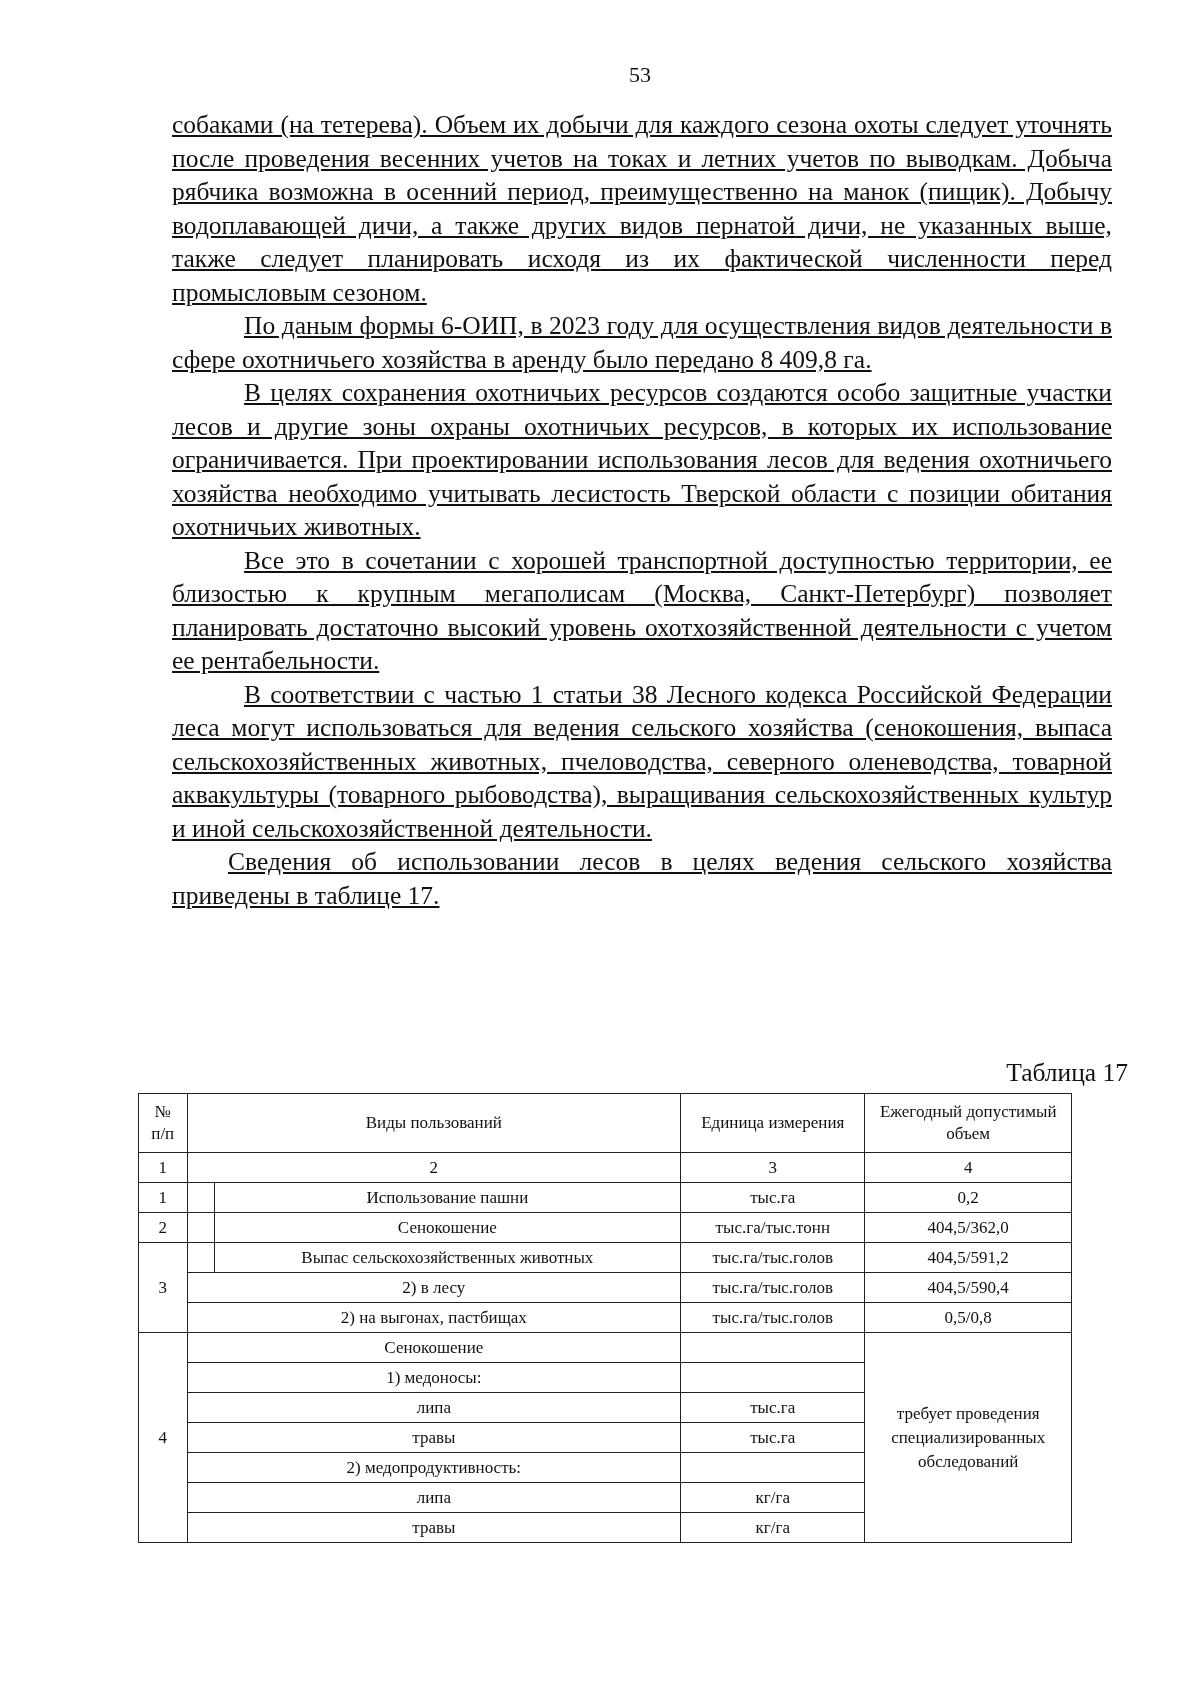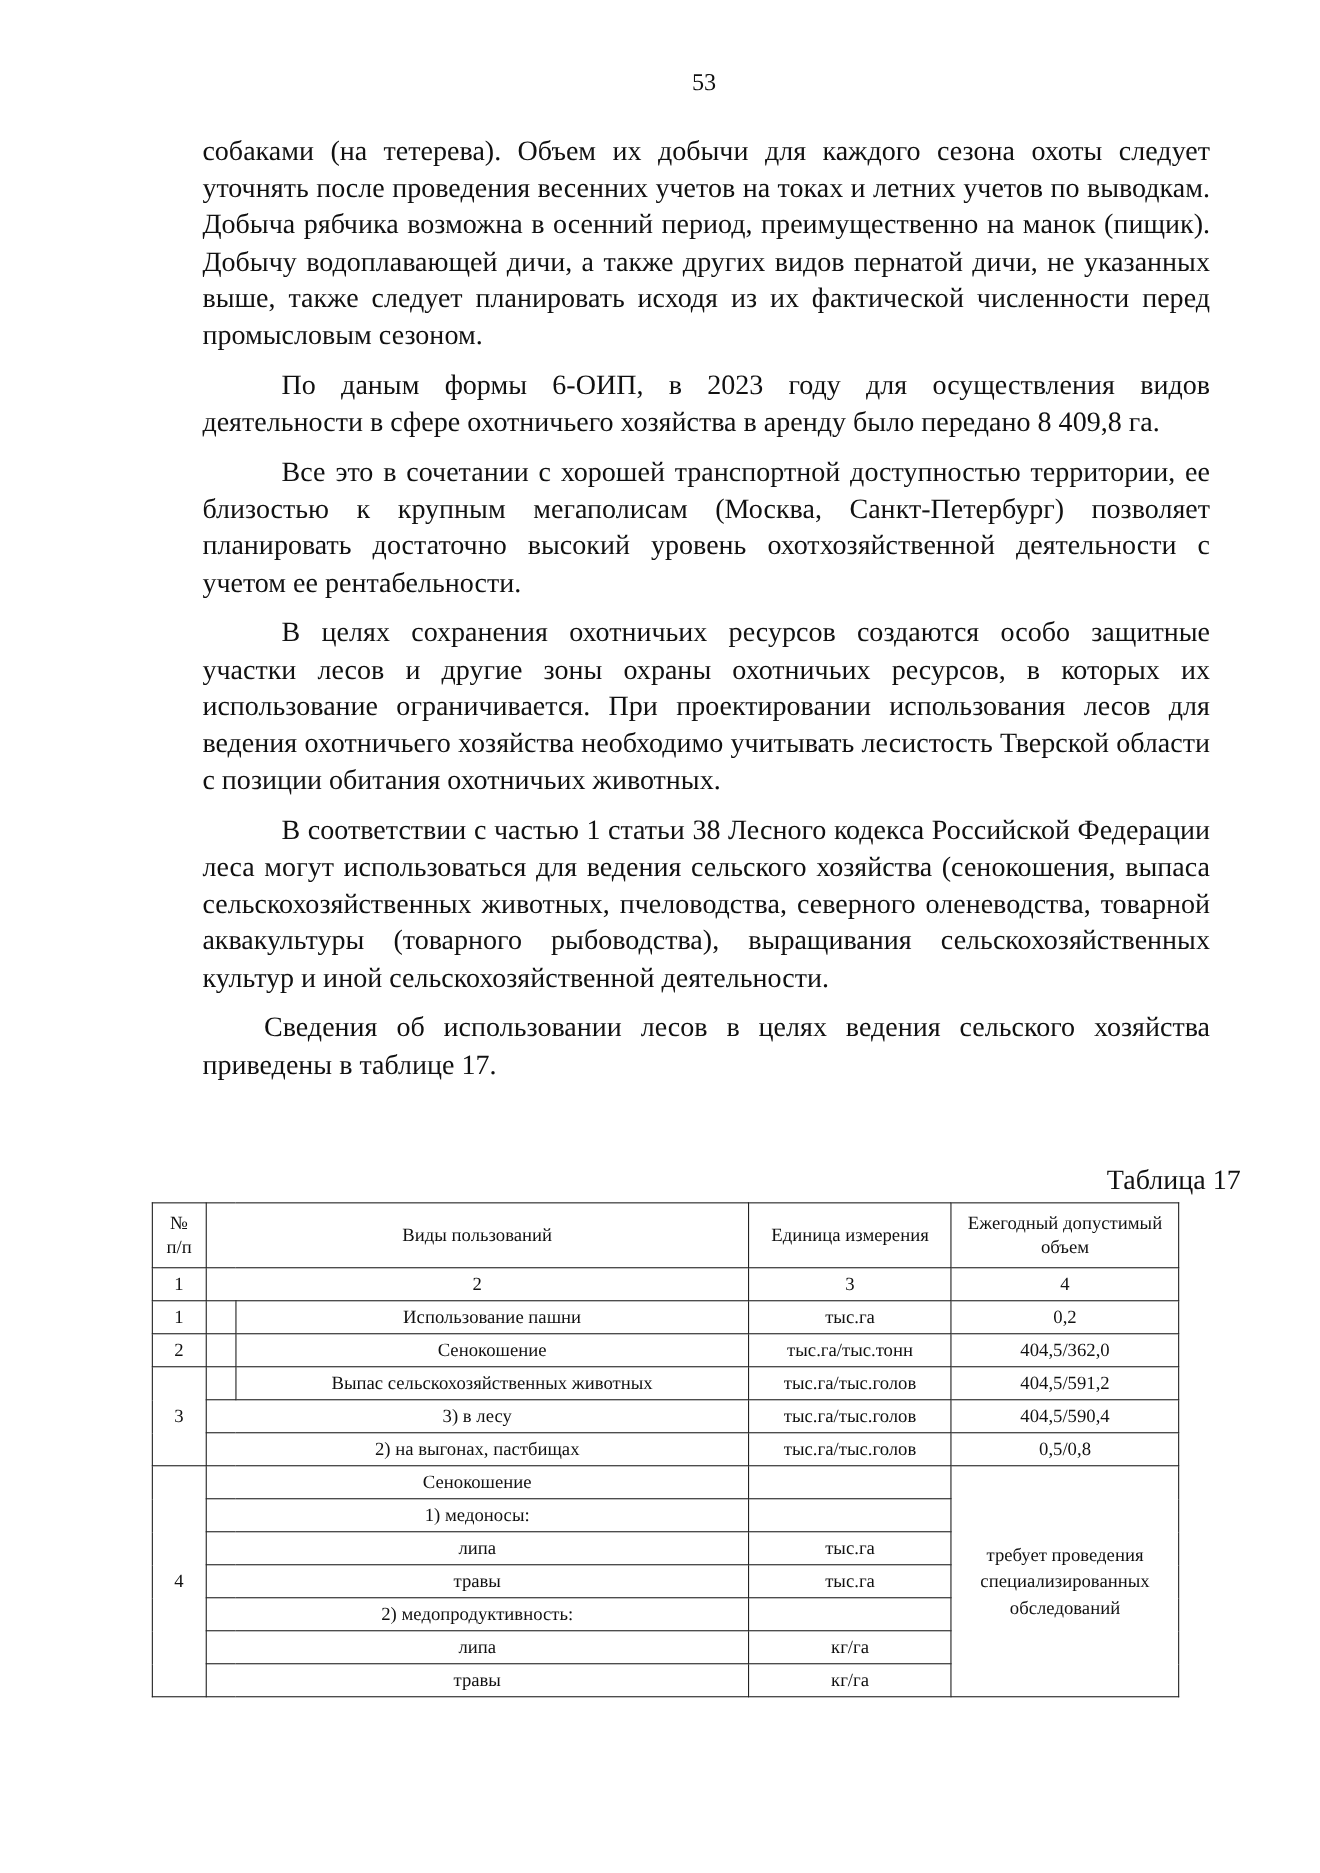--- a/index.html
+++ b/index.html
@@ -9,21 +9,21 @@
       overflow: hidden;
     }
     .page-num {
       position: absolute; top: 62px; left: 0; width: 1280px; text-align: center;
       font-size: 22px;
     }
     .body-text {
       position: absolute; left: 172px; top: 108px; width: 940px;
       font-size: 25.5px; line-height: 33.5px; text-align: justify;
     }
-    .body-text p { margin: 12px; text-indent: 72px; text-align-last: left; }
+    .body-text p { margin: 0; text-indent: 72px; text-align-last: left; text-decoration: underline; }
     .body-text p.first { text-indent: 0; }
     .table-caption {
       position: absolute; top: 1058px; right: 72px; font-size: 25.5px;
     }
     table.t17 {
       position: absolute; left: 138px; top: 1093px; width: 934px;
       border-collapse: collapse; font-size: 17px; padding-left: 12px;
     }
     table.t17 td, table.t17 th {
       border: 1.5px solid #222; padding: 0 8px; height: 29px; font-weight: normal;
@@ -33,22 +33,22 @@
     .l { text-align: center; }
   </style>
 </head>
 <body>
 
 <div class="page-num">53</div>
 
 <div class="body-text">
   <p class="first">собаками (на тетерева). Объем их добычи для каждого сезона охоты следует уточнять после проведения весенних учетов на токах и летних учетов по выводкам. Добыча рябчика возможна в осенний период, преимущественно на манок (пищик). Добычу водоплавающей дичи, а также других видов пернатой дичи, не указанных выше, также следует планировать исходя из их фактической численности перед промысловым сезоном.</p>
   <p>По даным формы 6-ОИП, в 2023 году для осуществления видов деятельности в сфере охотничьего хозяйства в аренду было передано 8 409,8 га.</p>
+  <p>В целях сохранения охотничьих ресурсов создаются особо защитные участки лесов и другие зоны охраны охотничьих ресурсов, в которых их использование ограничивается. При проектировании использования лесов для ведения охотничьего хозяйства необходимо учитывать лесистость Тверской области с позиции обитания охотничьих животных.</p>
   <p>Все это в сочетании с хорошей транспортной доступностью территории, ее близостью к крупным мегаполисам (Москва, Санкт-Петербург) позволяет планировать достаточно высокий уровень охотхозяйственной деятельности с учетом ее рентабельности.</p>
-  <p>В целях сохранения охотничьих ресурсов создаются особо защитные участки лесов и другие зоны охраны охотничьих ресурсов, в которых их использование ограничивается. При проектировании использования лесов для ведения охотничьего хозяйства необходимо учитывать лесистость Тверской области с позиции обитания охотничьих животных.</p>
   <p>В соответствии с частью 1 статьи 38 Лесного кодекса Российской Федерации леса могут использоваться для ведения сельского хозяйства (сенокошения, выпаса сельскохозяйственных животных, пчеловодства, северного оленеводства, товарной аквакультуры (товарного рыбоводства), выращивания сельскохозяйственных культур и иной сельскохозяйственной деятельности.</p>
   <p style="text-indent:56px">Сведения об использовании лесов в целях ведения сельского хозяйства приведены в таблице 17.</p>
 </div>
 
 <div class="table-caption">Таблица 17</div>
 
 <table class="t17">
   <colgroup>
     <col style="width:50px">
       <col style="width:28px">
@@ -84,21 +84,21 @@
     <td class="c">404,5/362,0</td>
   </tr>
   <tr>
     <td class="c" rowspan="3">3</td>
     <td></td>
     <td class="l">Выпас сельскохозяйственных животных</td>
     <td class="c">тыс.га/тыс.голов</td>
     <td class="c">404,5/591,2</td>
   </tr>
   <tr>
-    <td class="l" colspan="2">3) в лесу</td>
+    <td class="l" colspan="2">2) в лесу</td>
     <td class="c">тыс.га/тыс.голов</td>
     <td class="c">404,5/590,4</td>
   </tr>
   <tr>
     <td class="l" colspan="2">2) на выгонах, пастбищах</td>
     <td class="c">тыс.га/тыс.голов</td>
     <td class="c">0,5/0,8</td>
   </tr>
   <tr>
     <td class="c" rowspan="7">4</td>

